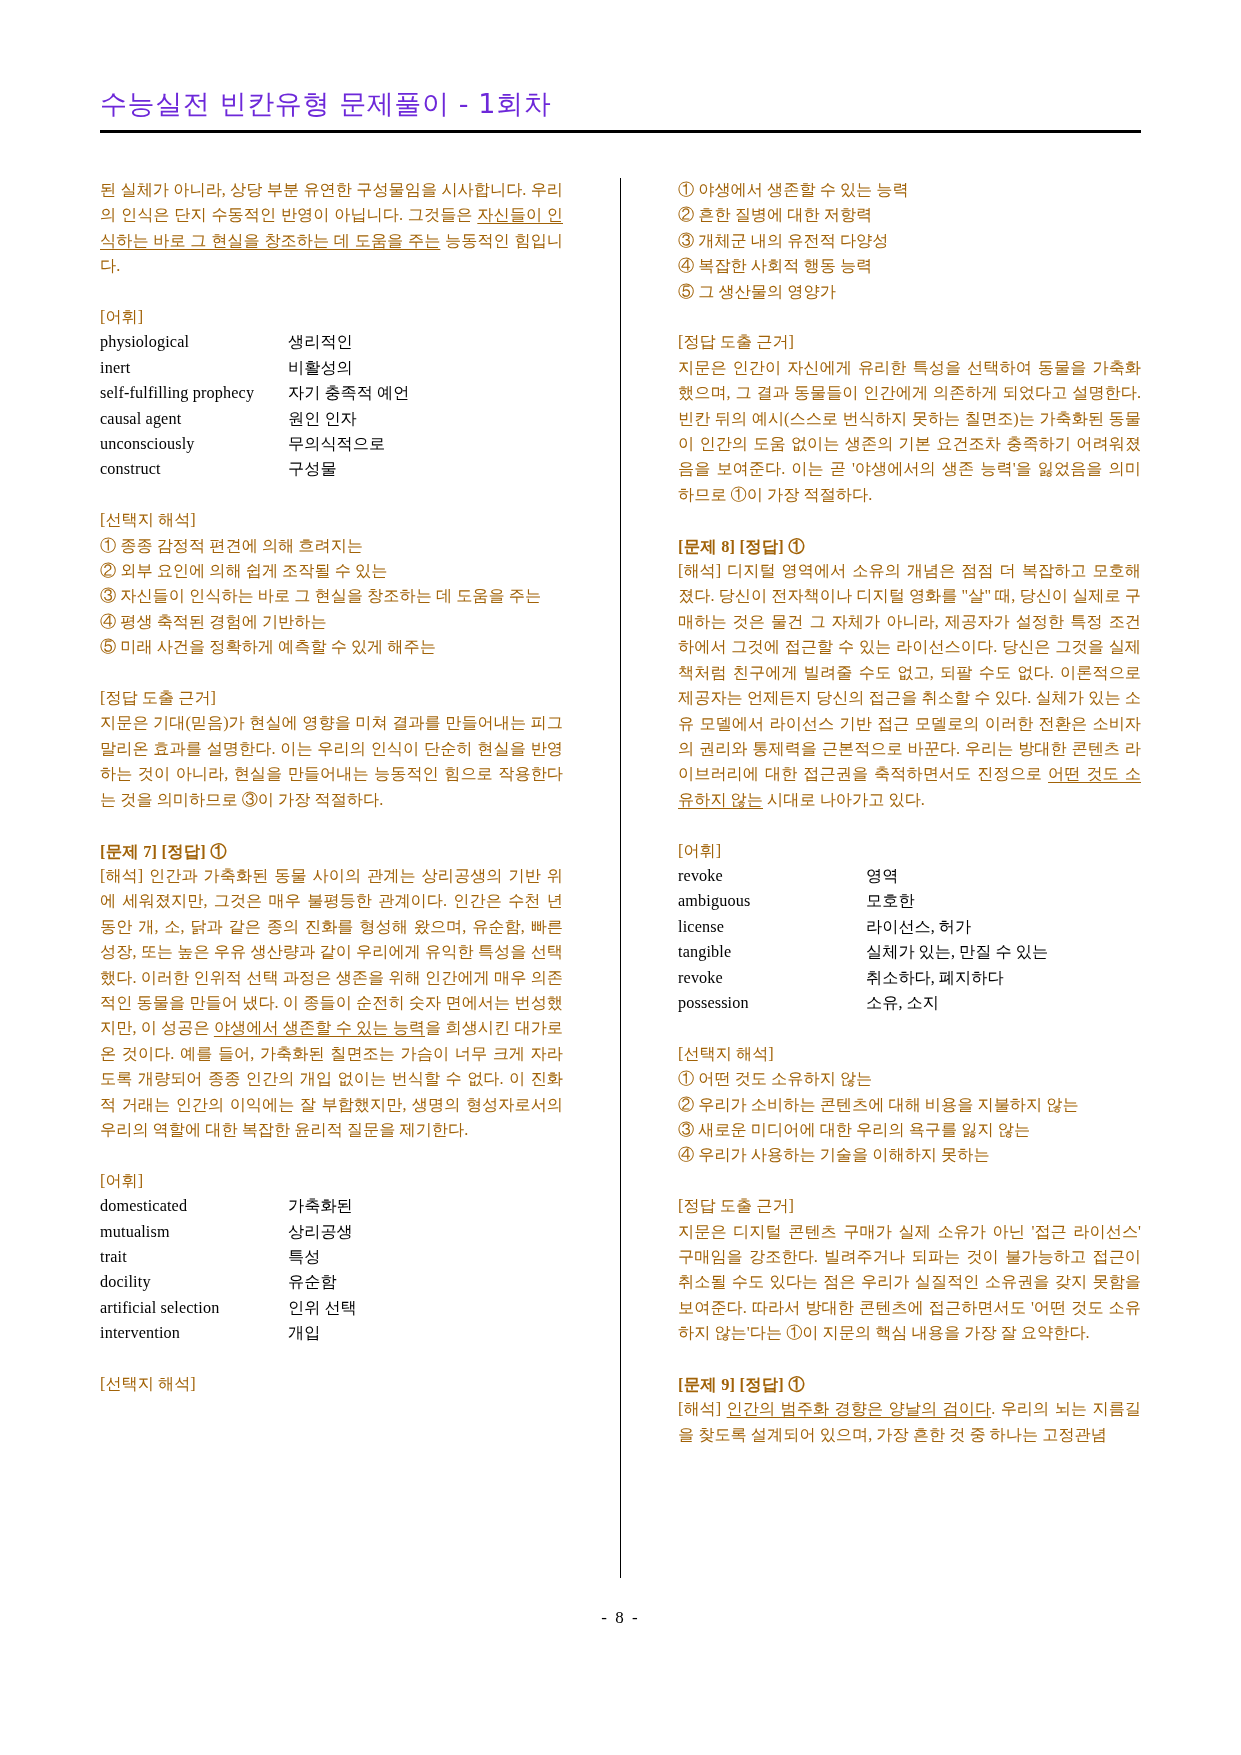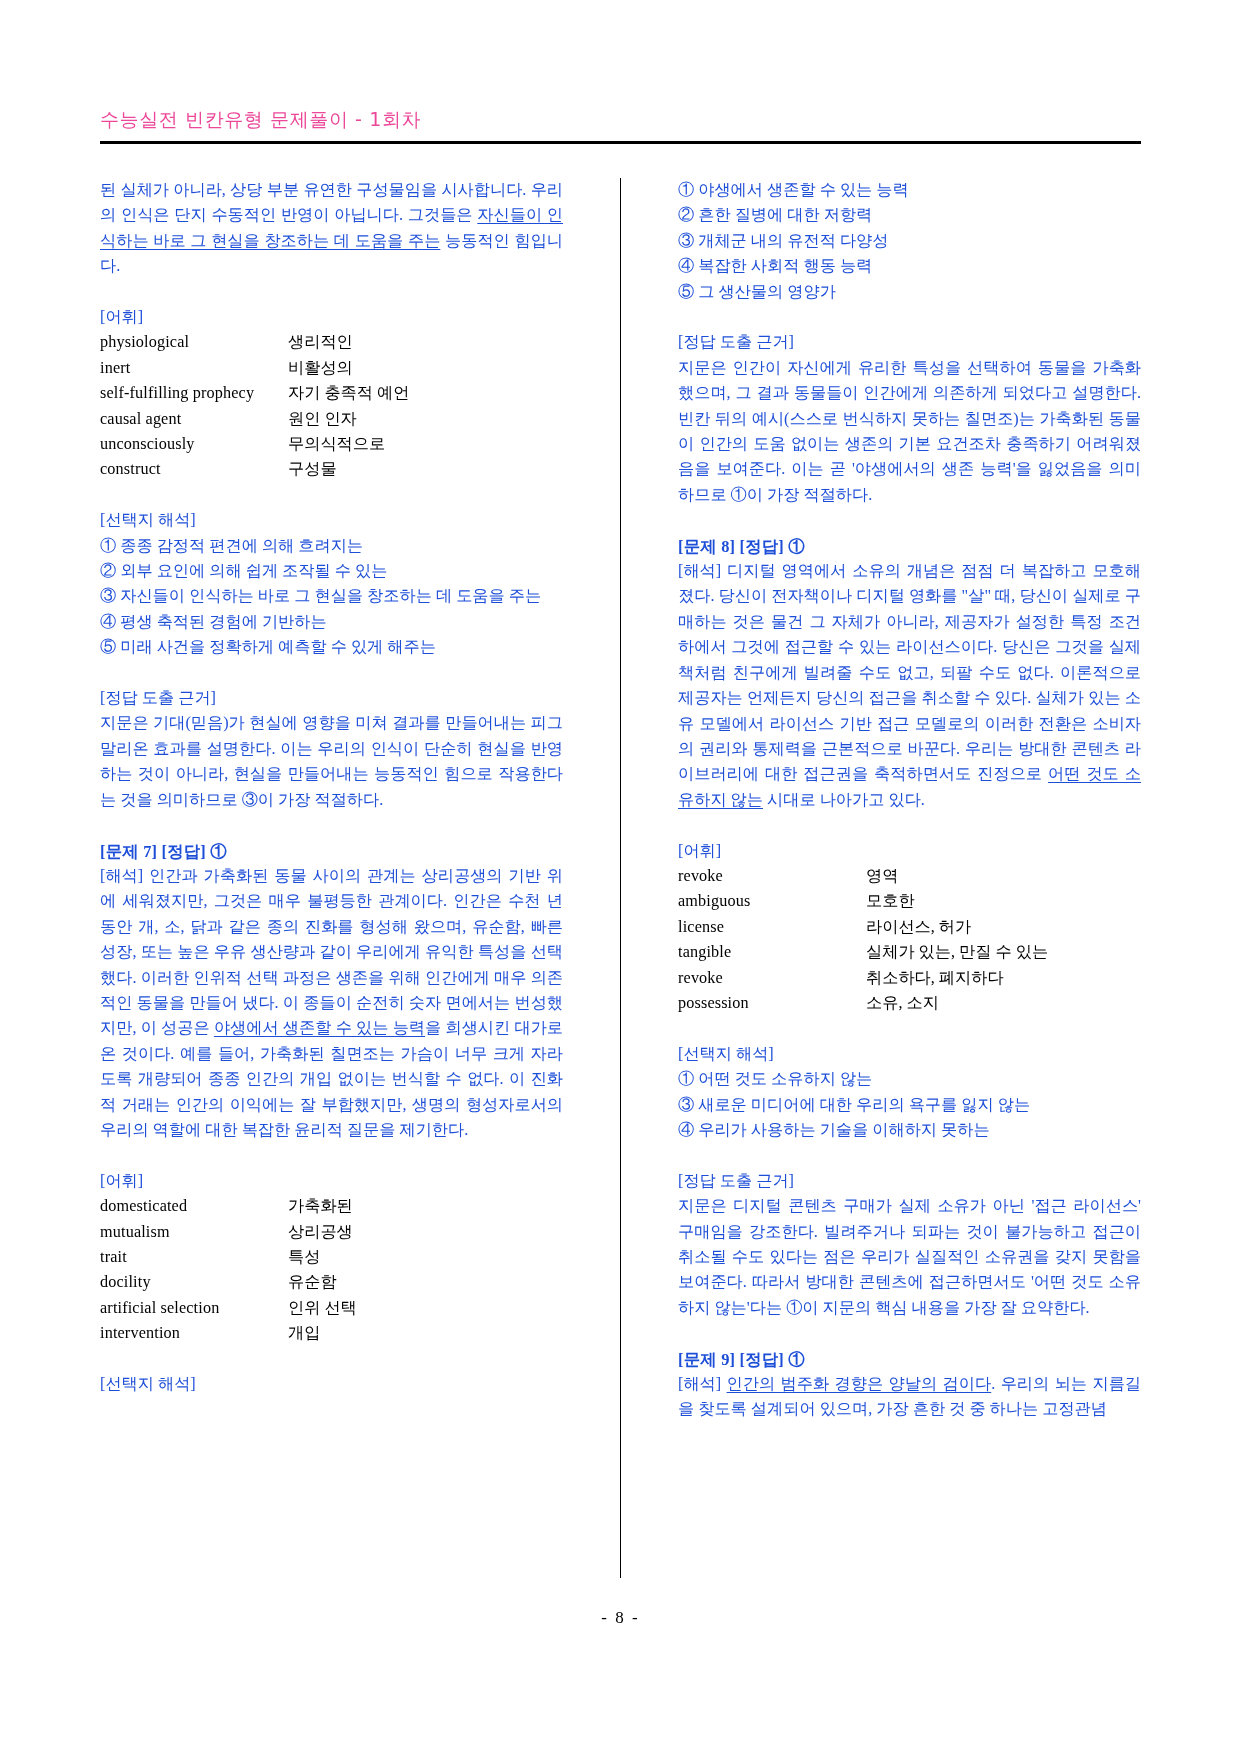--- a/index.html
+++ b/index.html
@@ -28,26 +28,25 @@
 
   
   .doc-header {
     position: absolute;
     left: 100px;
     top: 88px;
     width: 1041px;
   }
   .doc-title {
     font-family: "DejaVu Sans", "Liberation Sans", sans-serif;
-    font-size: 19px;
+    font-size: 27px;
     line-height: 1.2;
     letter-spacing: 0.6px;
-    color: #ec4899;
+    color: #6d28d9;
     white-space: nowrap;
-    margin-top: 20px;
   }
   .title-rule {
     margin-top: 10px;
     border-top: 3px solid #000000;
     width: 1041px;
   }
 
   
   .columns {
     position: absolute;
@@ -76,21 +75,21 @@
     background: #000000;
   }
 
   
   .blk {
     font-family: "Liberation Serif", "DejaVu Serif", serif;
     font-size: 16.2px;
     line-height: 25.4px;
     text-align: justify;
     text-justify: inter-character;
-    color: #1d4ed8;
+    color: #a16207;
     margin: 0;
   }
   .blk.para {
     text-align: justify;
   }
   .spacer {
     height: 25.4px;
   }
   .hd {
     font-weight: bold;
@@ -308,20 +307,21 @@
             <td class="en">possession</td>
             <td class="ko">소유, 소지</td>
           </tr>
         </tbody>
       </table>
 
       <div class="spacer"></div>
 
       <div class="blk lbl">[선택지 해석]</div>
       <div class="blk choice">① 어떤 것도 소유하지 않는</div>
+      <div class="blk choice">② 우리가 소비하는 콘텐츠에 대해 비용을 지불하지 않는</div>
       <div class="blk choice">③ 새로운 미디어에 대한 우리의 욕구를 잃지 않는</div>
       <div class="blk choice">④ 우리가 사용하는 기술을 이해하지 못하는</div>
 
       <div class="spacer"></div>
 
       <div class="blk lbl">[정답 도출 근거]</div>
       <p class="blk para">지문은 디지털 콘텐츠 구매가 실제 소유가 아닌 '접근 라이선스' 구매임을 강조한다. 빌려주거나 되파는 것이 불가능하고 접근이 취소될 수도 있다는 점은 우리가 실질적인 소유권을 갖지 못함을 보여준다. 따라서 방대한 콘텐츠에 접근하면서도 '어떤 것도 소유하지 않는'다는 ①이 지문의 핵심 내용을 가장 잘 요약한다.</p>
 
       <div class="spacer"></div>
 

